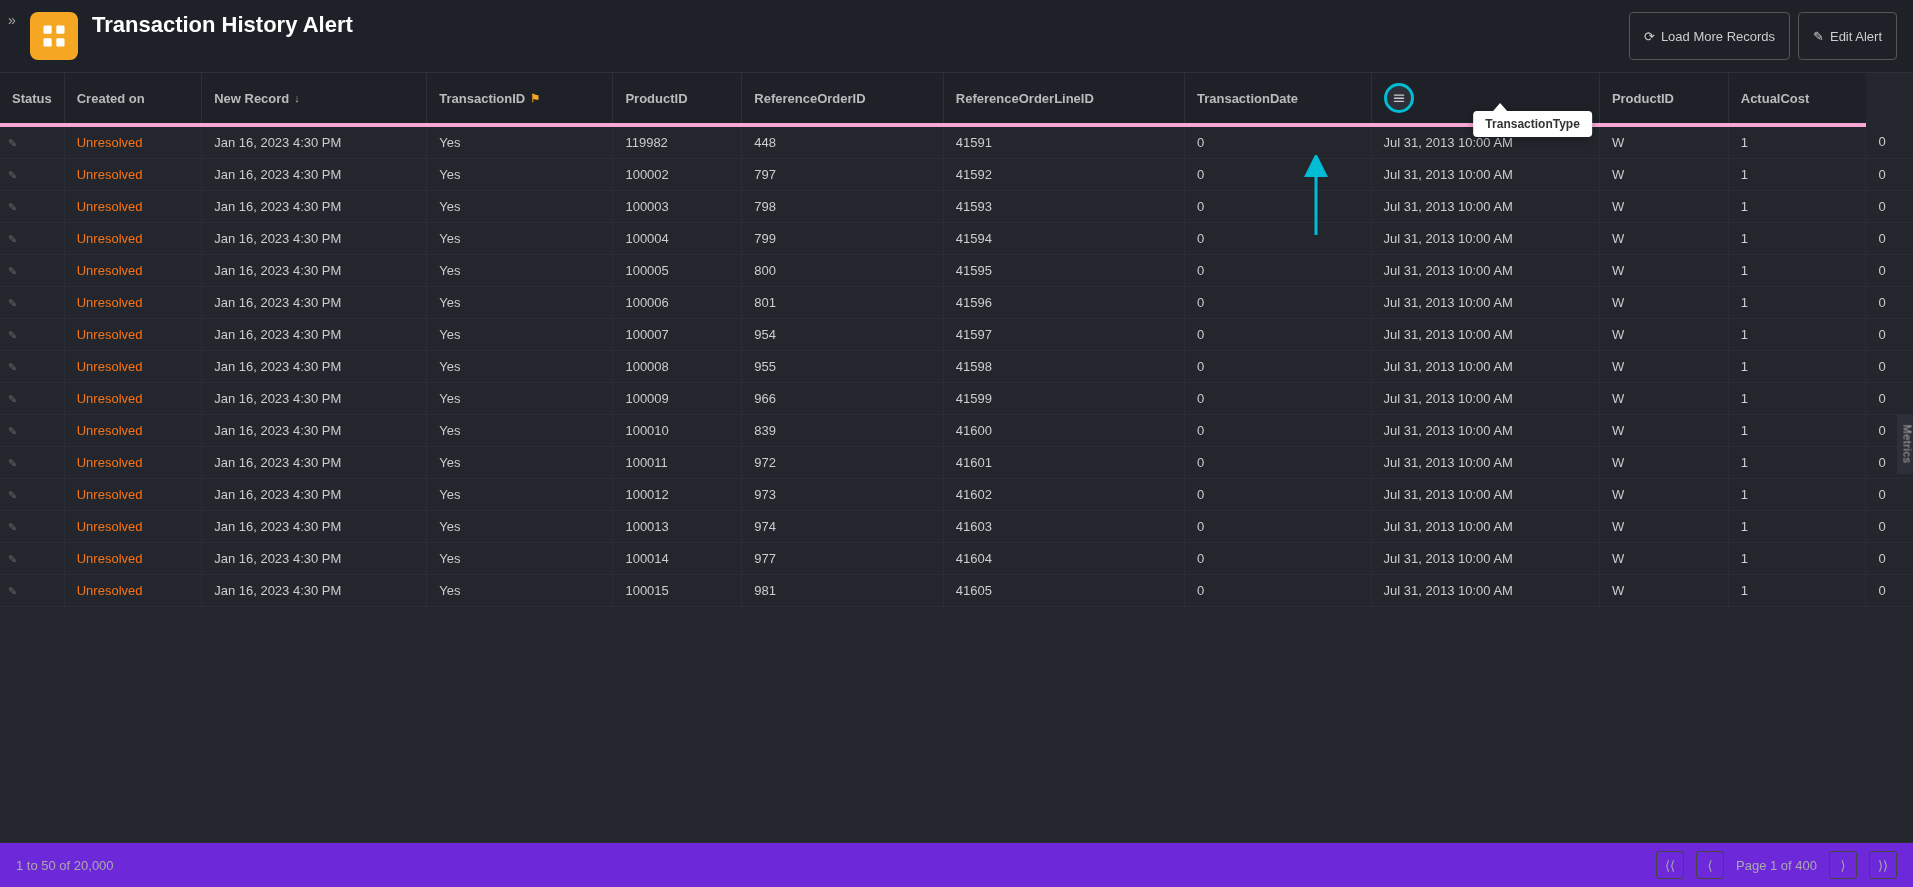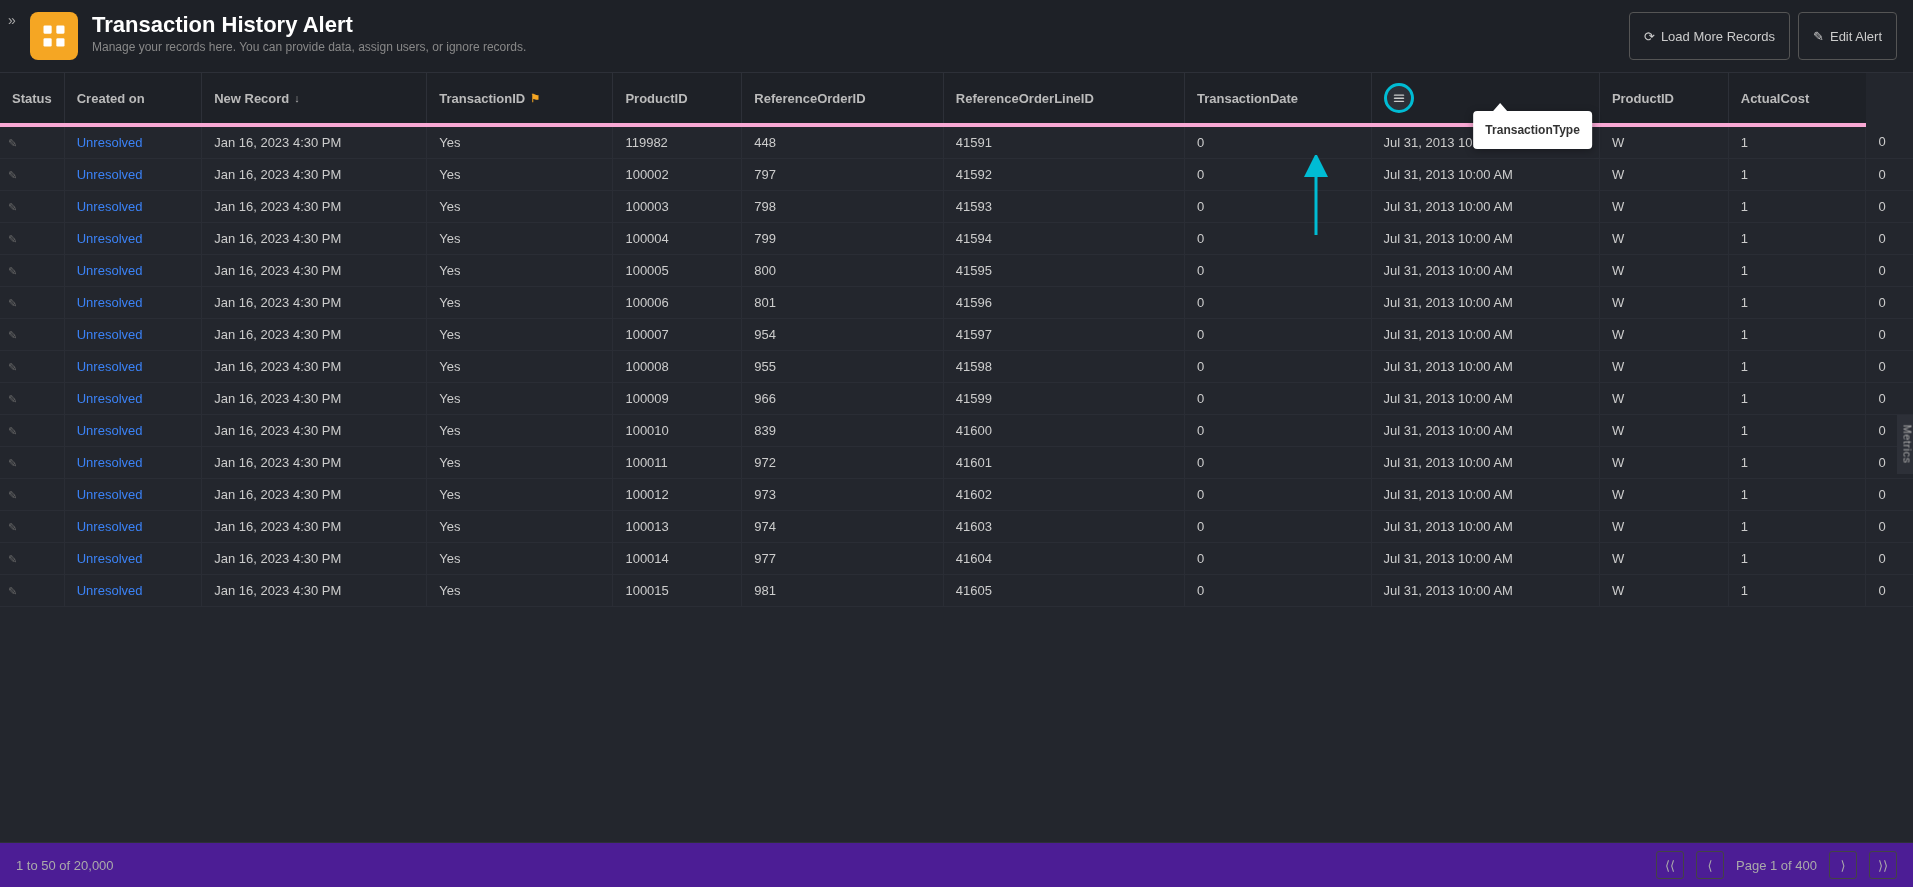--- a/index.html
+++ b/index.html
@@ -132,21 +132,21 @@
       border-right: 1px solid #2a2d35;
       white-space: nowrap;
     }
     td:last-child { border-right: none; }
     .edit-icon {
       color: #666;
       cursor: pointer;
       font-size: 11px;
     }
     .status-unresolved {
-      color: #3b82f6;
+      color: #f97316;
     }
 
     
     .th-inner {
       display: flex;
       align-items: center;
       gap: 5px;
     }
     .sort-icon { color: #aaa; font-size: 11px; }
     .filter-icon { color: #f5a623; font-size: 11px; }
@@ -175,40 +175,40 @@
     }
 
     
     .tooltip-box {
       position: absolute;
       top: 38px;
       left: 50%;
       transform: translateX(-10%);
       background: #fff;
       color: #333;
-      padding: 12px 12px;
+      padding: 6px 12px;
       border-radius: 4px;
       font-size: 12px;
       white-space: nowrap;
       z-index: 200;
       box-shadow: 0 2px 8px rgba(0,0,0,0.3);
     }
     .tooltip-arrow {
       position: absolute;
       bottom: 100%;
       left: 20px;
       width: 0; height: 0;
       border-left: 7px solid transparent;
       border-right: 7px solid transparent;
       border-bottom: 8px solid #fff;
     }
 
     
     #footer {
-      background: #4c1d95;
+      background: #6d28d9;
       border-top: 1px solid #2d3038;
       padding: 8px 16px;
       display: flex;
       align-items: center;
       justify-content: center;
       gap: 12px;
       flex-shrink: 0;
       color: #aaa;
       font-size: 13px;
     }
@@ -242,21 +242,20 @@
     <div id="header-icon">
       <svg viewBox="0 0 24 24" xmlns="http://www.w3.org/2000/svg">
         <rect x="3" y="3" width="7" height="7" rx="1"></rect>
         <rect x="14" y="3" width="7" height="7" rx="1"></rect>
         <rect x="3" y="14" width="7" height="7" rx="1"></rect>
         <rect x="14" y="14" width="7" height="7" rx="1"></rect>
       </svg>
     </div>
     <div id="header-title-block">
       <div id="header-title">Transaction History Alert</div>
-      <div id="header-subtitle">Manage your records here. You can provide data, assign users, or ignore records.</div>
     </div>
     <div id="header-actions">
       <button class="header-btn">
         <span>⟳</span>
         <span>Load More Records</span>
       </button>
       <button class="header-btn">
         <span>✎</span>
         <span>Edit Alert</span>
       </button>

